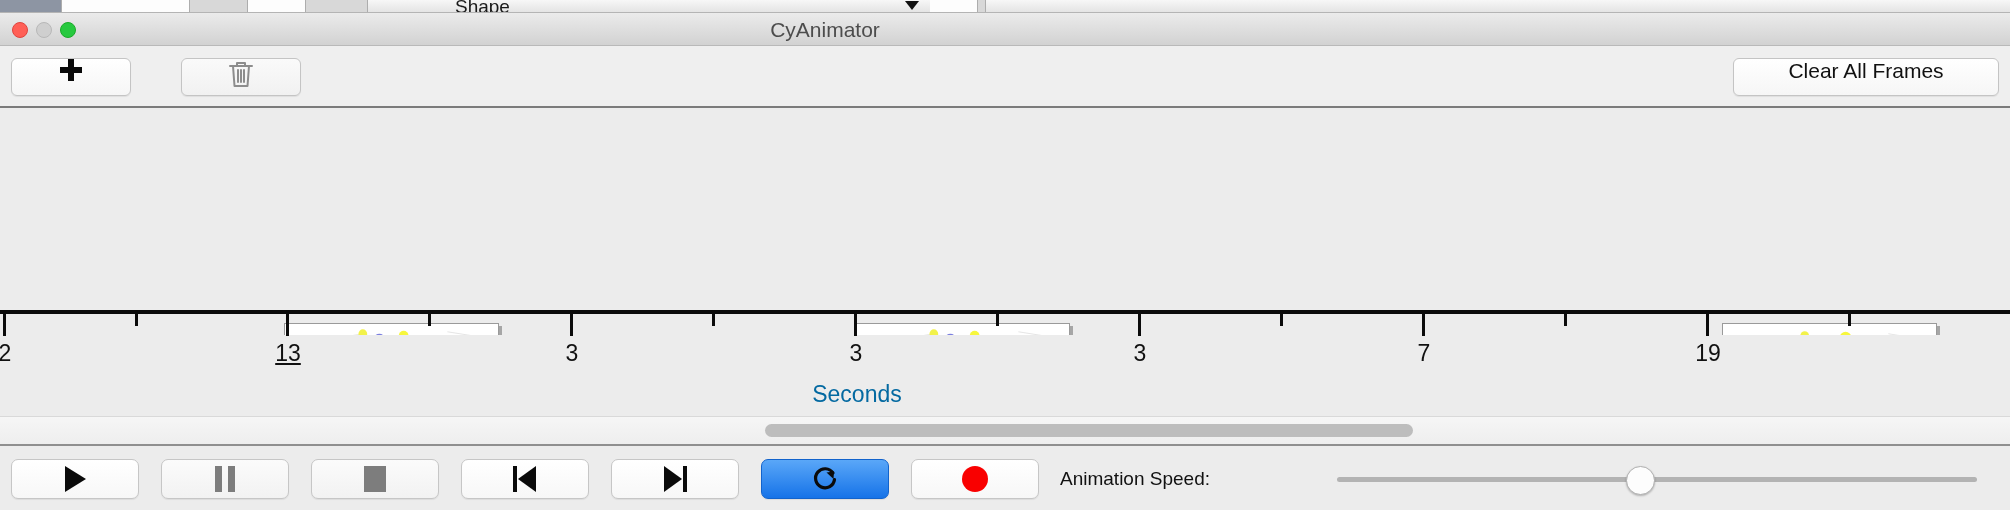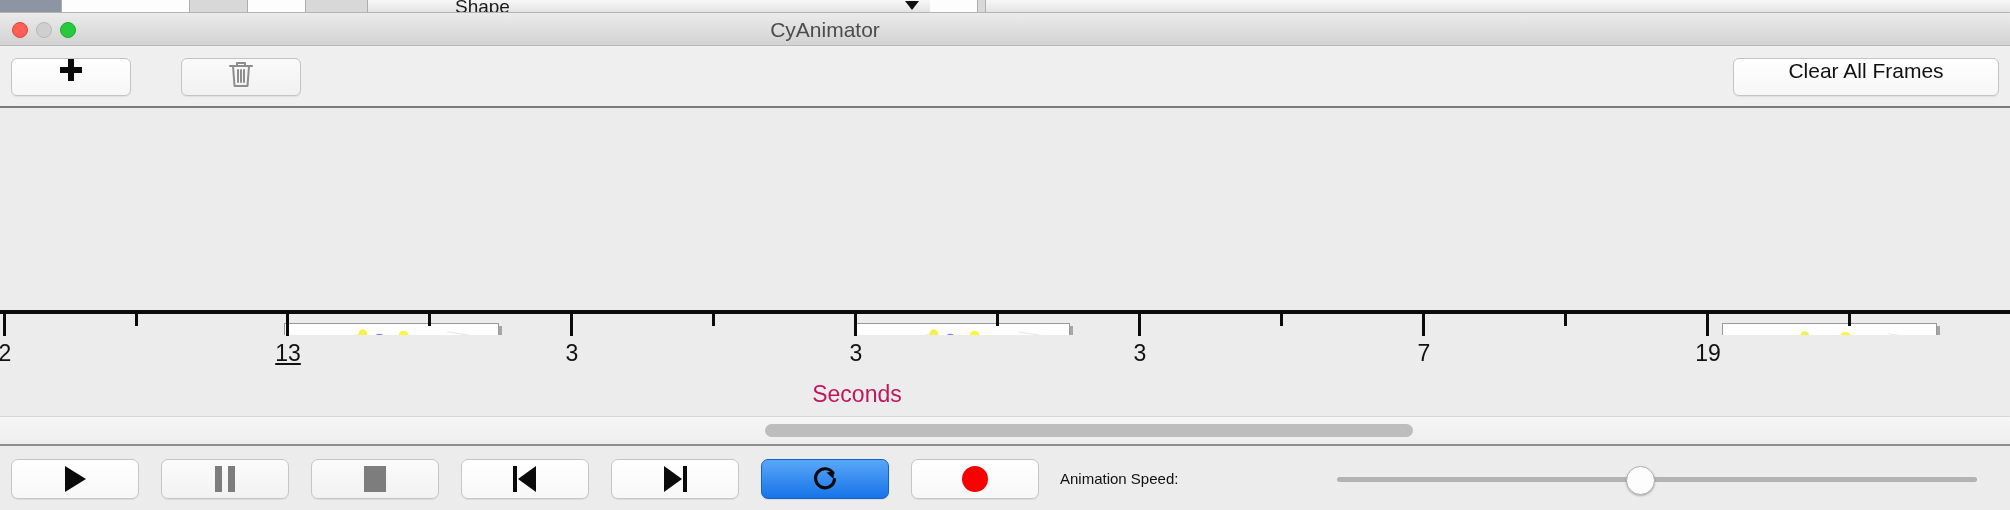--- a/index.html
+++ b/index.html
@@ -100,21 +100,21 @@
   .tick { position: absolute; background: #0b0b0b; width: 3px; }
   .tick.major { top: 314px; height: 22px; }
   .tick.minor { top: 314px; height: 12px; }
   .tick-label {
     position: absolute; top: 340px;
     font-size: 23px; color: #111; transform: translateX(-50%);
     white-space: nowrap;
   }
   .axis-title {
     position: absolute; top: 381px; width: 1714px; text-align: center;
-    font-size: 23px; color: #be185d;
+    font-size: 23px; color: #0369a1;
   }
 
   
   .scroll-track {
     position: absolute; left: 0; top: 416px; width: 2010px; height: 28px;
     background: linear-gradient(#f6f6f6, #eeeeee);
     border-top: 1px solid #d9d9d9;
   }
   .scroll-thumb {
     position: absolute; left: 765px; top: 7px; width: 648px; height: 13px;
@@ -161,21 +161,21 @@
   .ico-skip .tri { position: absolute; top: 0; width: 0; height: 0;
                    border-top: 13px solid transparent; border-bottom: 13px solid transparent; }
   .ico-skip.back .bar { left: 0; }
   .ico-skip.back .tri { left: 5px; border-right: 18px solid #0a0a0a; }
   .ico-skip.fwd .bar  { right: 0; }
   .ico-skip.fwd .tri  { right: 5px; border-left: 18px solid #0a0a0a; }
   .ico-record { width: 26px; height: 26px; border-radius: 50%; background: #f90000; }
 
   .speed-label {
     position: absolute; left: 1060px; top: 13px; height: 40px;
-    line-height: 40px; font-size: 15px; color: #111;
+    line-height: 40px; font-size: 19px; color: #111;
   }
   .slider {
     position: absolute; left: 1337px; top: 31px; width: 640px; height: 5px;
     background: #b3b3b3; border-radius: 3px; cursor: pointer;
   }
   .slider-thumb {
     position: absolute; left: 1626px; top: 20px;
     width: 29px; height: 29px; border-radius: 50%;
     background: #fdfdfd; border: 1px solid #b0b0b0;
     box-shadow: 0 1px 2px rgba(0,0,0,.25); cursor: pointer;

